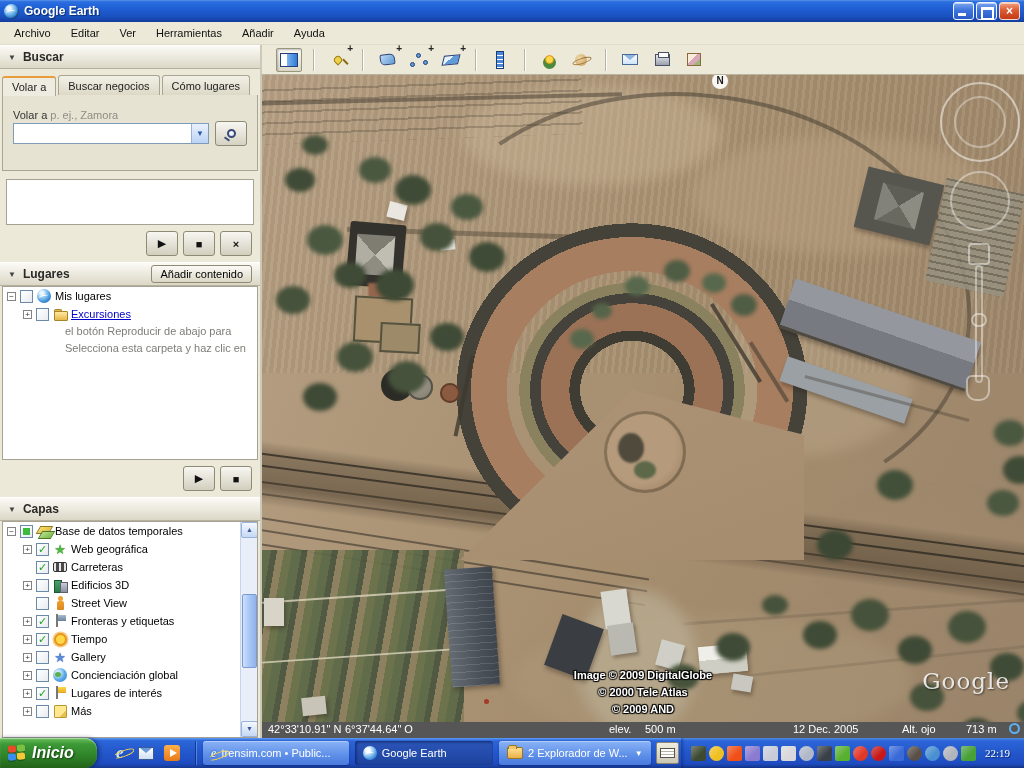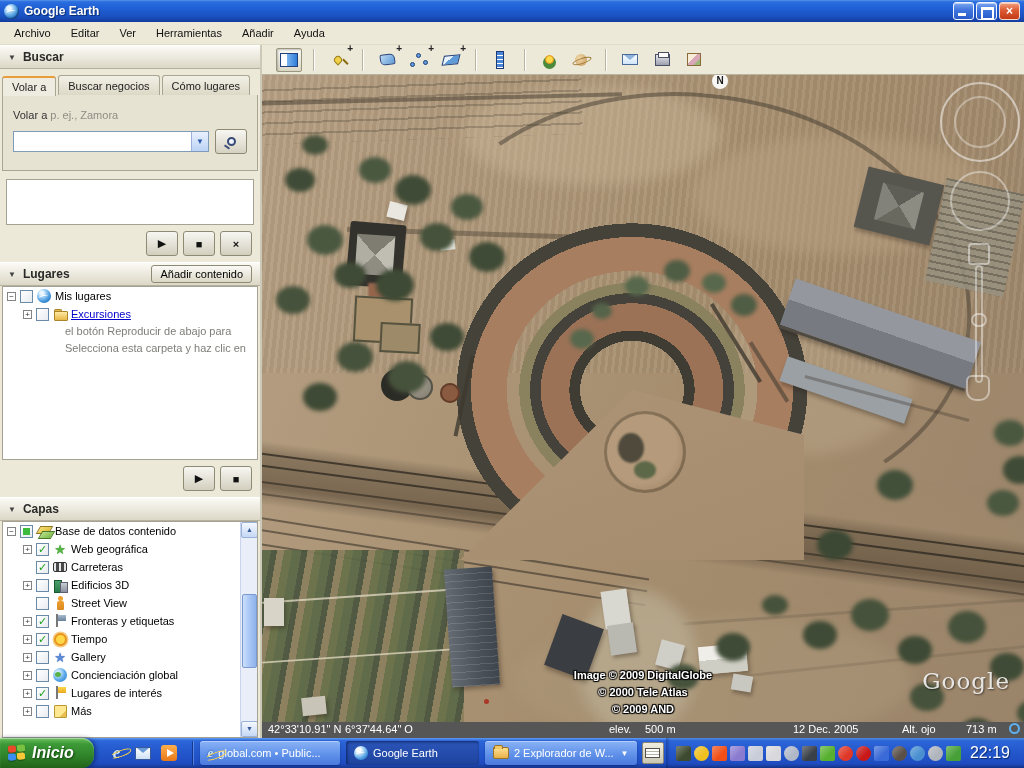--- a/index.html
+++ b/index.html
@@ -67,21 +67,21 @@
   .phead .tri { font-size:8px; color:#444; margin-right:7px; }
   .phead .ptitle { font-weight:bold; font-size:12px; color:#2a2a28; }
   .phead-btn { margin-left:auto; font-size:11px; padding:2px 8px; background:linear-gradient(180deg,#fbfaf6,#dcd8c6);
     border:1px solid #8e8b74; border-radius:3px; }
 
   .tabsrow { display:flex; gap:2px; padding:6px 2px 0 2px; flex:0 0 auto; }
   .tab { padding:4px 9px 3px; border:1px solid #a9a593; border-bottom:none; border-radius:3px 3px 0 0;
     background:linear-gradient(180deg,#f2f0e6,#ddd9c7); color:#222; }
   .tab.active { background:#eeece0; border-top:2px solid #e89c3c; padding-top:3px; position:relative; top:1px; }
   .search-body { margin:0 2px; border:1px solid #a9a593; border-top:none; background:#e7e3d2; padding:14px 10px 10px; flex:0 0 auto; height:76px; }
-  .flyto-label { margin-bottom:8px; }
+  .flyto-label { }
   .flyto-label .lab { color:#333; } .flyto-label .hint { color:#8f8d84; }
   .srow { display:flex; align-items:center; gap:6px; }
   .combo { flex:1; height:21px; background:#fff; border:1px solid #7f9db9; display:flex; }
   .combo input { flex:1; border:none; outline:none; font:inherit; padding:2px 4px; background:transparent; }
   .combo .drop { width:17px; background:linear-gradient(180deg,#e8f0fc,#bcd4f6); border-left:1px solid #9ab1d9;
     color:#2a5aa8; font-size:8px; text-align:center; line-height:19px; }
   .btn-search { width:32px; height:25px; border:1px solid #8e8b74; border-radius:3px;
     background:linear-gradient(180deg,#f7f6f1,#d6d2c2); display:flex; align-items:center; justify-content:center; }
   .mag { width:9px; height:9px; border:2px solid #3a4a78; border-radius:50%; background:radial-gradient(circle at 35% 35%,#fff,#cfe0f4); position:relative; }
   .mag::after { content:""; position:absolute; left:-5px; top:7px; width:6px; height:2px; background:#3a4a78; transform:rotate(35deg); }
@@ -214,21 +214,21 @@
   .ge-mini::after { content:""; position:absolute; left:2px; top:6px; width:9px; height:3px; border-top:1.5px solid #fff; border-radius:50%; transform:rotate(-14deg); }
   .folder-mini { width:16px; height:12px; background:linear-gradient(180deg,#ffe090,#e8b04a); border:1px solid #9a7420; border-radius:1px 2px 2px 2px; position:relative; }
   .folder-mini::before { content:""; position:absolute; left:0; top:-3px; width:7px; height:3px; background:#f0c868; border:1px solid #9a7420; border-bottom:none; border-radius:2px 2px 0 0; }
   .kbd-btn { width:24px; height:22px; margin:0 2px; border-radius:2px; background:linear-gradient(180deg,#f0ede0,#cac6b4);
     border:1px solid #8a8672; display:flex; align-items:center; justify-content:center; }
   .kbd-glyph { width:15px; height:10px; border:1px solid #55524a; background:repeating-linear-gradient(0deg,#fff 0 2px,#b8b4a4 2px 3px); }
   .tray { margin-left:auto; height:30px; display:flex; align-items:center; gap:3px; padding:0 6px 0 10px;
     box-shadow:inset 2px 0 3px rgba(0,20,80,.35); }
   .tico { width:15px; height:15px; border-radius:2px; flex:0 0 auto; }
   .round { border-radius:50%; }
-  .clock { color:#fff; font-size:16px; padding:0 8px 0 6px; text-shadow:1px 1px 1px #0a2a6a; }
+  .clock { color:#fff; font-size:11px; padding:0 8px 0 6px; text-shadow:1px 1px 1px #0a2a6a;font-family:Liberation Serif, serif; }
 </style>
 </head>
 <body>
 
 <div class="titlebar">
   <div class="tb-globe"></div>
   <div class="tb-title">Google Earth</div>
   <div class="tb-btns">
     <div class="tb-btn min"></div>
     <div class="tb-btn restore"></div>
@@ -315,21 +315,21 @@
     <div class="phead">
       <span class="tri">▼</span>
       <span class="ptitle">Capas</span>
     </div>
 
     <div class="treebox layers">
       <div class="trow">
         <span class="exp">−</span>
         <span class="cb partial"></span>
         <span class="i i-layersdb"></span>
-        <span class="tlabel">Base de datos contenido</span>
+        <span class="tlabel">Base de datos temporales</span>
       </div>
       <div class="trow indent1">
         <span class="exp">+</span>
         <span class="cb">✓</span>
         <span class="i i-star green">★</span>
         <span class="tlabel">Web geográfica</span>
       </div>
       <div class="trow indent1">
         <span class="exp none"></span>
         <span class="cb">✓</span>
@@ -563,21 +563,21 @@
     <div class="qlicon">
         <div class="oe-icon"></div>
       </div>
     <div class="qlicon">
         <div class="play-icon"></div>
       </div>
   </div>
   <div class="tbsep"></div>
   <div class="taskbtn light" style="width:150px">
     <span class="ie-e" style="font-size:13px">e</span>
-    <span class="lbl">global.com • Public...</span>
+    <span class="lbl">trensim.com • Public...</span>
   </div>
   <div class="taskbtn active" style="width:142px">
     <span class="ge-mini"></span>
     <span class="lbl">Google Earth</span>
   </div>
   <div class="taskbtn light" style="width:152px">
     <span class="folder-mini"></span>
     <span class="lbl">2 Explorador de W...</span>
     <span class="drop">▼</span>
   </div>

